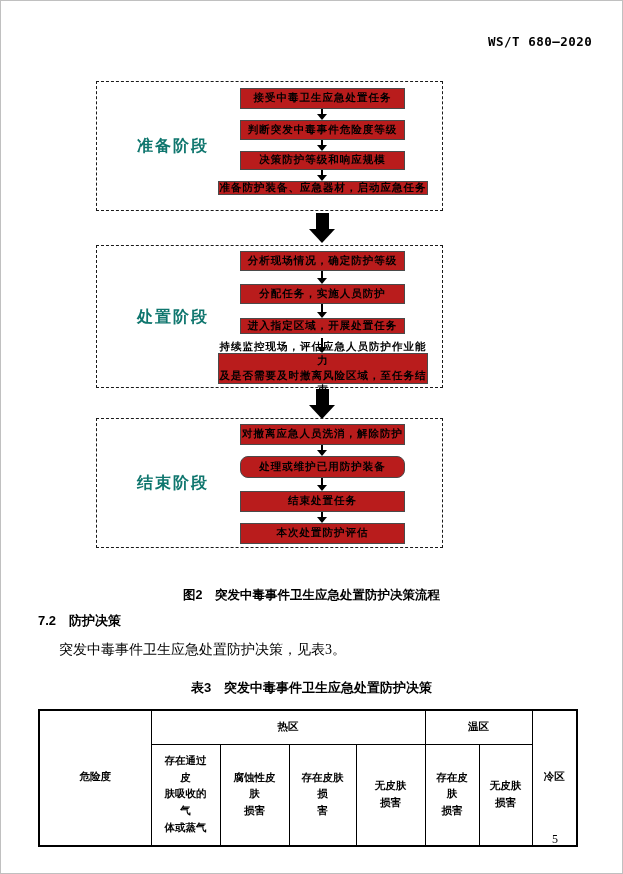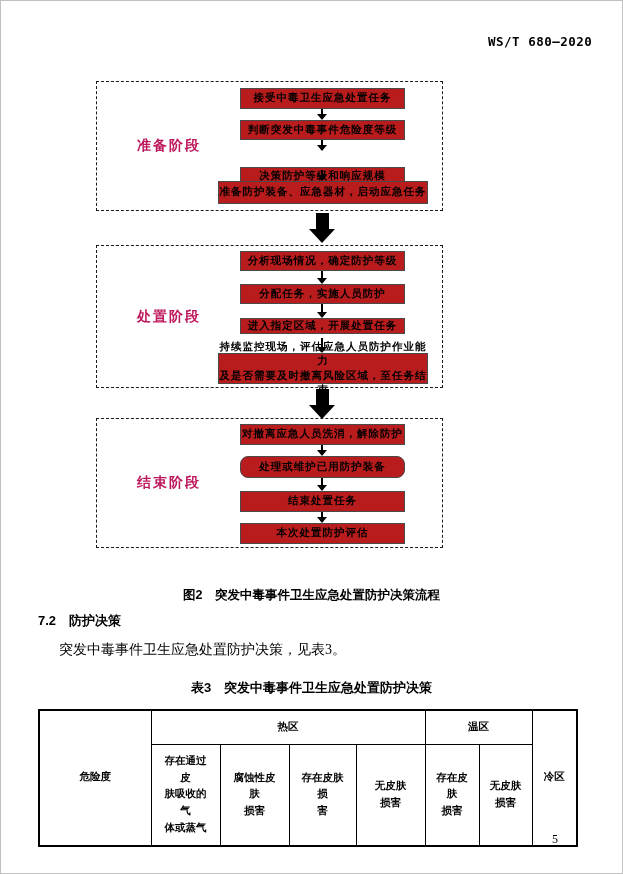--- a/index.html
+++ b/index.html
@@ -21,22 +21,22 @@
   }
   
   .stage{
     position:absolute;left:95px;width:347px;
     border:1.6px dashed #1a1a1a;
     box-sizing:border-box;
   }
   .stage-label{
     position:absolute;left:40px;top:50%;
     transform:translateY(-50%);
-    font-size:14px;font-weight:bold;letter-spacing:2px;
-    color:#be185d;
+    font-size:16px;font-weight:bold;letter-spacing:2px;
+    color:#0f766e;
   }
   .step{
     position:absolute;
     background:#b91c1c;
     border:1px solid #4a4a4a;
     box-sizing:border-box;
     display:flex;align-items:center;justify-content:center;
     font-size:10.5px;font-weight:bold;
     text-align:center;line-height:1.35;
     white-space:pre-line;
@@ -105,26 +105,26 @@
   <div class="step" style="left:239px;top:87px;width:165px;height:21px;">接受中毒卫生应急处置任务</div>
   <div class="sarrow" style="top:108px;height:11px;">
       <div class="stem"></div>
       <div class="shead"></div>
     </div>
   <div class="step" style="left:239px;top:119px;width:165px;height:20px;">判断突发中毒事件危险度等级</div>
   <div class="sarrow" style="top:139px;height:11px;">
       <div class="stem"></div>
       <div class="shead"></div>
     </div>
-  <div class="step" style="left:239px;top:166px;width:165px;height:19px;">决策防护等级和响应规模</div>
+  <div class="step" style="left:239px;top:150px;width:165px;height:19px;">决策防护等级和响应规模</div>
   <div class="sarrow" style="top:169px;height:11px;">
       <div class="stem"></div>
       <div class="shead"></div>
     </div>
-  <div class="step" style="left:217px;top:180px;width:210px;height:23px;">准备防护装备、应急器材，启动应急任务</div>
+  <div class="step" style="left:217px;top:180px;width:210px;height:14px;">准备防护装备、应急器材，启动应急任务</div>
 
   <div class="barrow" style="top:212px;">
       <div class="bstem" style="height:16px;"></div>
       <div class="bhead"></div>
     </div>
 
   <div class="stage" style="top:244px;height:143px;">
     <div class="stage-label">处置阶段</div>
   </div>
   <div class="step" style="left:239px;top:250px;width:165px;height:20px;">分析现场情况，确定防护等级</div>

